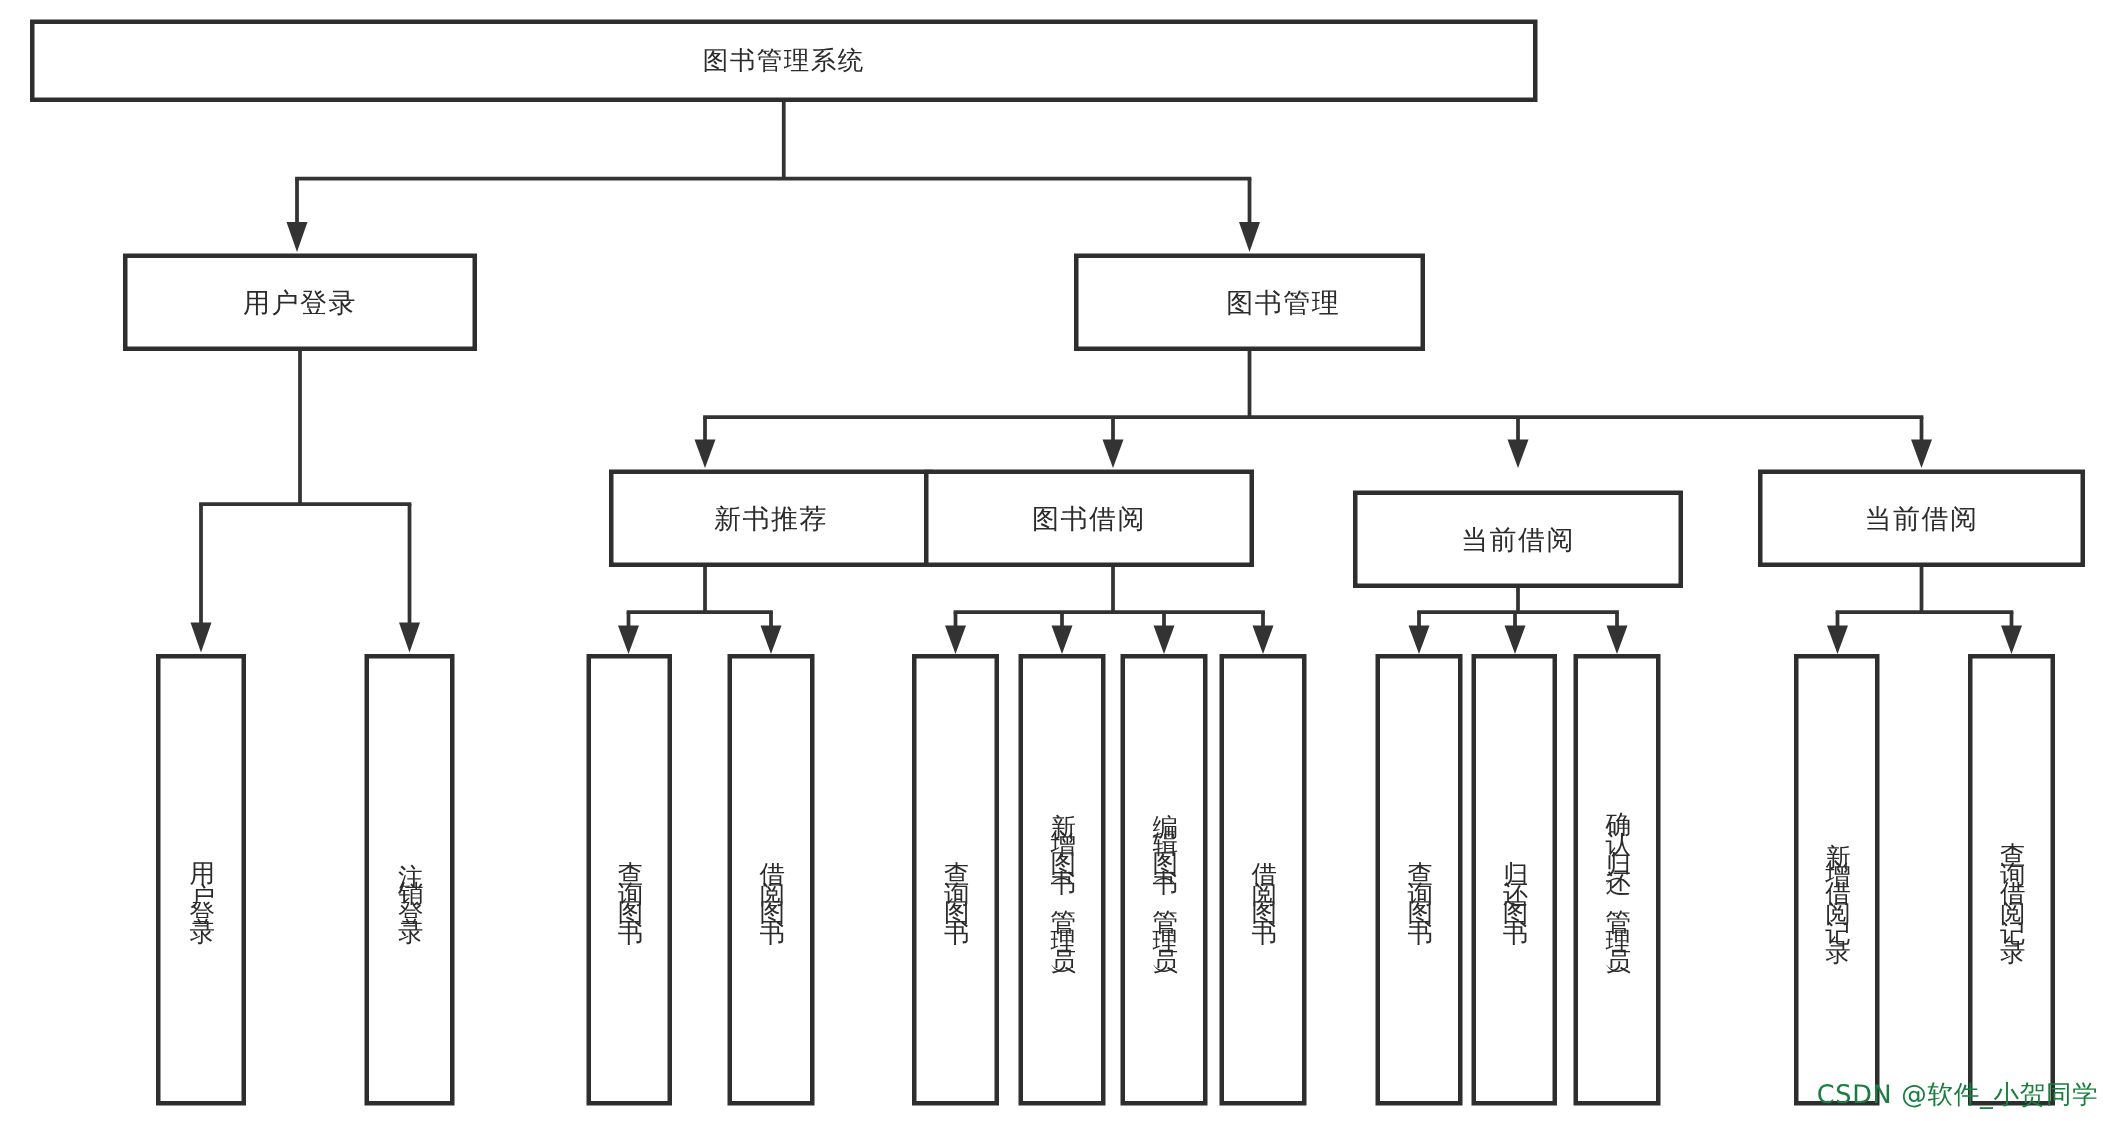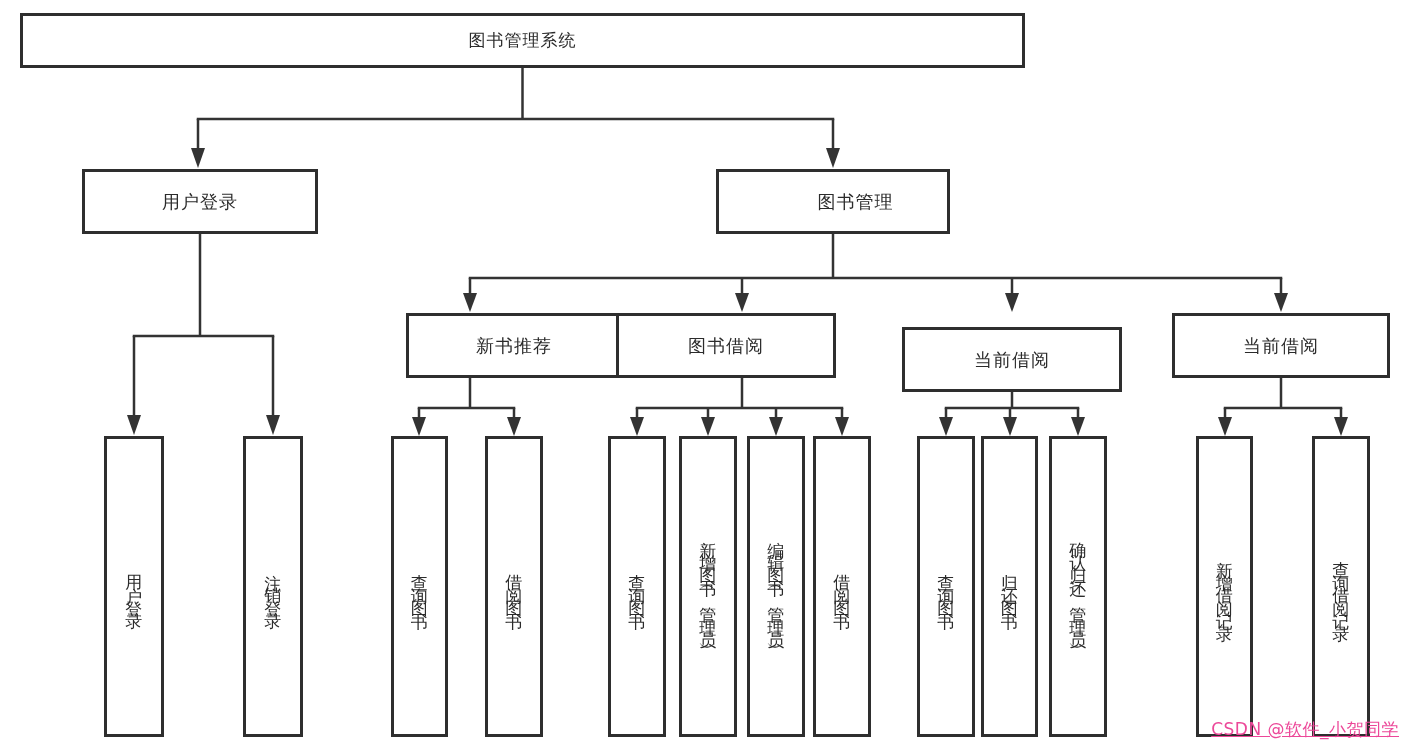--- a/index.html
+++ b/index.html
@@ -30,25 +30,24 @@
     letter-spacing:13px;
     line-height:1.1;
     white-space:nowrap;
   }
   .v-box.tight .v-label{letter-spacing:13px;}
   .watermark{
     position:absolute;
     right:6px;
     bottom:6px;
     font-size:17px;
-    color:#ec4899;
+    color:#15803d;
     letter-spacing:0.5px;
     z-index:5;
     pointer-events:none;
-    text-decoration:underline;
   }
 </style>
 </head>
 <body>
 
 <div id="stage">
 
   <svg id="connectors" viewBox="0 0 1405 747" xmlns="http://www.w3.org/2000/svg">
     <g stroke="#333333" stroke-width="2.5" fill="none">
 

